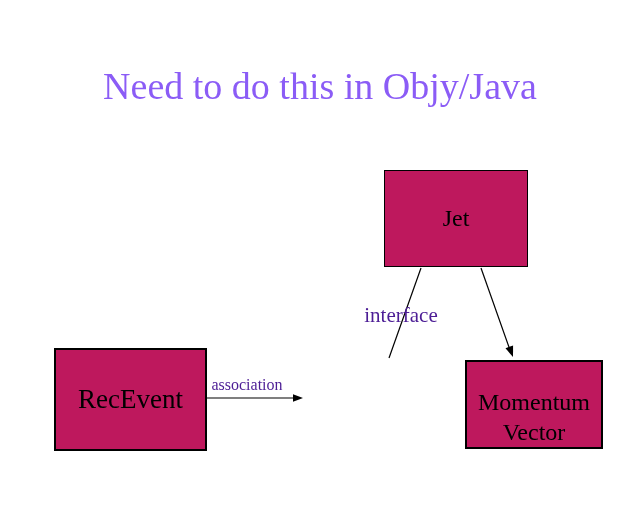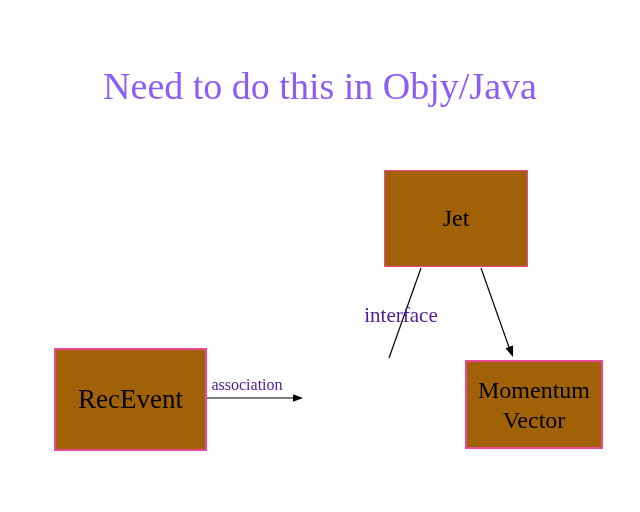--- a/index.html
+++ b/index.html
@@ -39,22 +39,22 @@
   .connectors line {
     stroke: #000000;
     stroke-width: 1.2;
   }
   .connectors polygon {
     fill: #000000;
     stroke: none;
   }
   .node {
     position: absolute;
-    background: #a16207;
-    border: 2px solid #ec4899;
+    background: #be185d;
+    border: 2px solid #000000;
     display: flex;
     align-items: center;
     justify-content: center;
     text-align: center;
     box-sizing: border-box;
   }
   .node-jet {
     left: 384px; top: 170px; width: 144px; height: 97px;
     border-width: 1px;
     font-size: 24px;
@@ -65,20 +65,21 @@
   }
   .node-recobj {
     left: 316px; top: 359px; width: 132px; height: 91px;
     font-size: 26px;
   }
   .node-momentum {
     left: 465px; top: 360px; width: 138px; height: 89px;
     font-size: 24px;
     line-height: 1.25;
     padding: 0 8px;
+    align-items: flex-end;
   }
   .edge-label {
     position: absolute;
     text-align: center;
     color: #4c1d95;
   }
   .edge-label-interface {
     left: 351px; top: 303px; width: 100px;
     font-size: 21px;
   }

